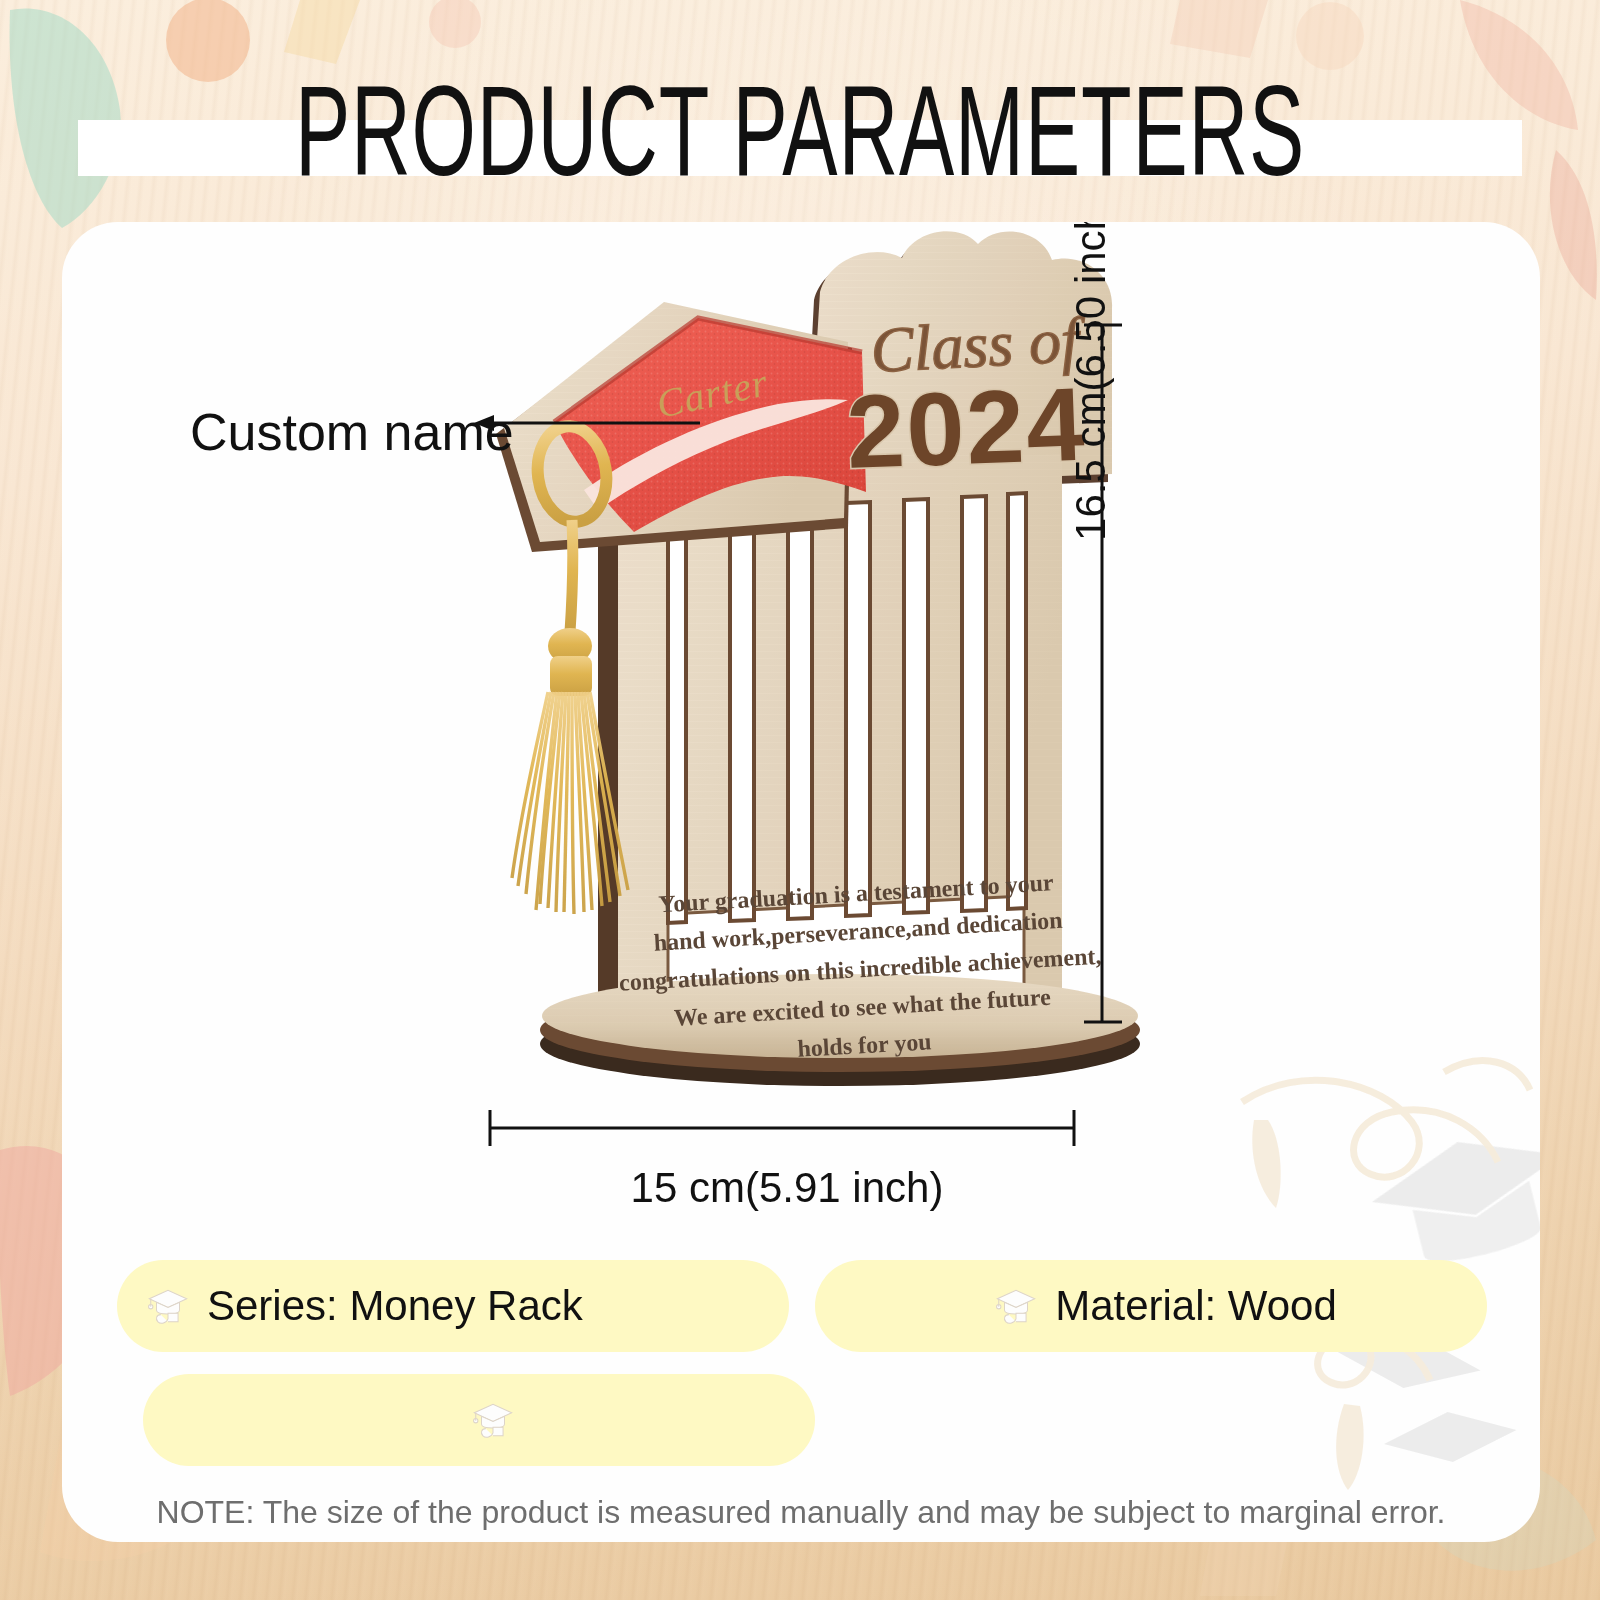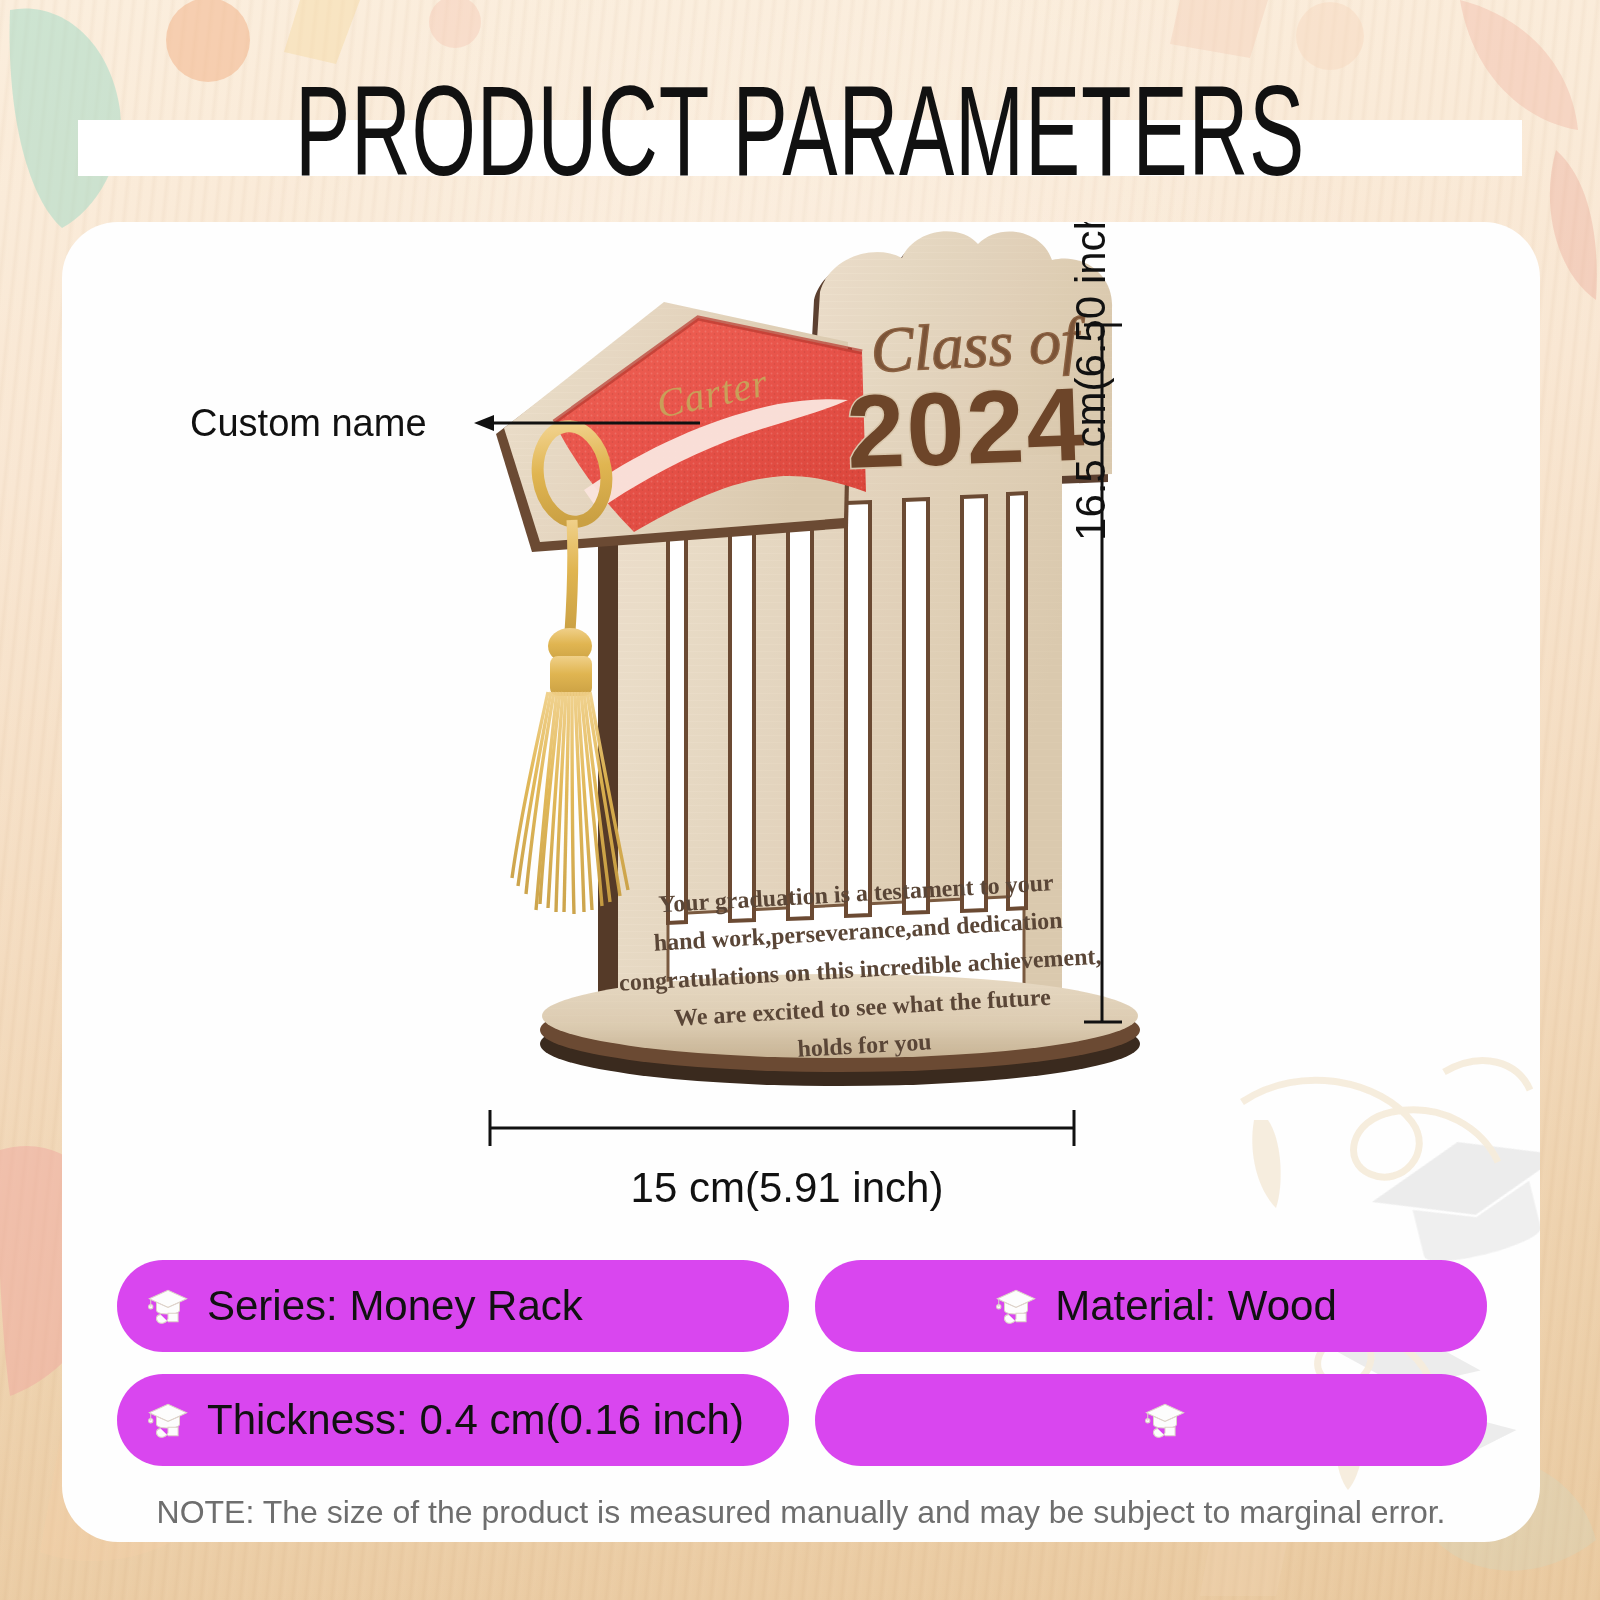--- a/index.html
+++ b/index.html
@@ -93,21 +93,21 @@
   }
   .wm { position: absolute; opacity: 1; pointer-events: none; }
 
   
   #product { position: absolute; left: 0; top: 0; width: 1478px; height: 1320px; }
 
   
   #custom-name-label {
     position: absolute;
     left: 128px; top: 180px;
-    font-size: 38px;
+    font-size: 52px;
     color: #111;
     white-space: nowrap;
   }
   #custom-name-arrow { position: absolute; left: 410px; top: 186px; }
 
   
   #dim-v-label {
     position: absolute;
     left: 1005px; top: 355px;
     width: 420px;
@@ -127,21 +127,21 @@
     color: #111;
     white-space: nowrap;
     margin-top: 40px;
   }
 
   
   .pill-row { position: absolute; left: 55px; width: 1370px; height: 92px; display: flex; }
   #pill-row-1 { top: 1038px; }
   #pill-row-2 { top: 1152px; }
   .pill {
-    background: #d946ef;
+    background: #fef9c3;
     border-radius: 46px;
     height: 92px;
     display: flex;
     align-items: center;
     position: relative;
   }
   .pill.left  { width: 672px; }
   .pill.right { width: 672px; margin-left: 26px; justify-content: center; }
   .pill-icon { width: 46px; height: 46px; margin-left: 28px; flex: 0 0 auto; }
   .pill-text {
@@ -391,31 +391,20 @@
           <path d="M16 27 L16 38 C16 45 48 45 48 38 L48 27 L32 34 Z"></path>
           <path d="M8 22 L8 33 M5 33 a3 3 0 1 0 6 0 a3 3 0 1 0 -6 0"></path>
           <path d="M22 44 C16 44 14 50 18 54 C22 58 30 56 32 50 L32 42 L46 42 L46 54 L32 54"></path>
         </g>
       </svg>
       <span class="pill-text">Material: Wood</span>
     </div>
   </div>
 
   <div class="pill-row" id="pill-row-2">
-    <div class="pill left">
-      <svg class="pill-icon" viewBox="0 0 64 64">
-        <g fill="#fdfdfd" stroke="#ddd4c8" stroke-width="1.4">
-          <path d="M6 22 L32 10 L58 22 L32 34 Z"></path>
-          <path d="M16 27 L16 38 C16 45 48 45 48 38 L48 27 L32 34 Z"></path>
-          <path d="M8 22 L8 33 M5 33 a3 3 0 1 0 6 0 a3 3 0 1 0 -6 0"></path>
-          <path d="M22 44 C16 44 14 50 18 54 C22 58 30 56 32 50 L32 42 L46 42 L46 54 L32 54"></path>
-        </g>
-      </svg>
-      <span class="pill-text">Thickness: 0.4 cm(0.16 inch)</span>
-    </div>
     <div class="pill right">
       <svg class="pill-icon" viewBox="0 0 64 64">
         <g fill="#fdfdfd" stroke="#ddd4c8" stroke-width="1.4">
           <path d="M6 22 L32 10 L58 22 L32 34 Z"></path>
           <path d="M16 27 L16 38 C16 45 48 45 48 38 L48 27 L32 34 Z"></path>
           <path d="M8 22 L8 33 M5 33 a3 3 0 1 0 6 0 a3 3 0 1 0 -6 0"></path>
           <path d="M22 44 C16 44 14 50 18 54 C22 58 30 56 32 50 L32 42 L46 42 L46 54 L32 54"></path>
         </g>
       </svg>
     </div>

